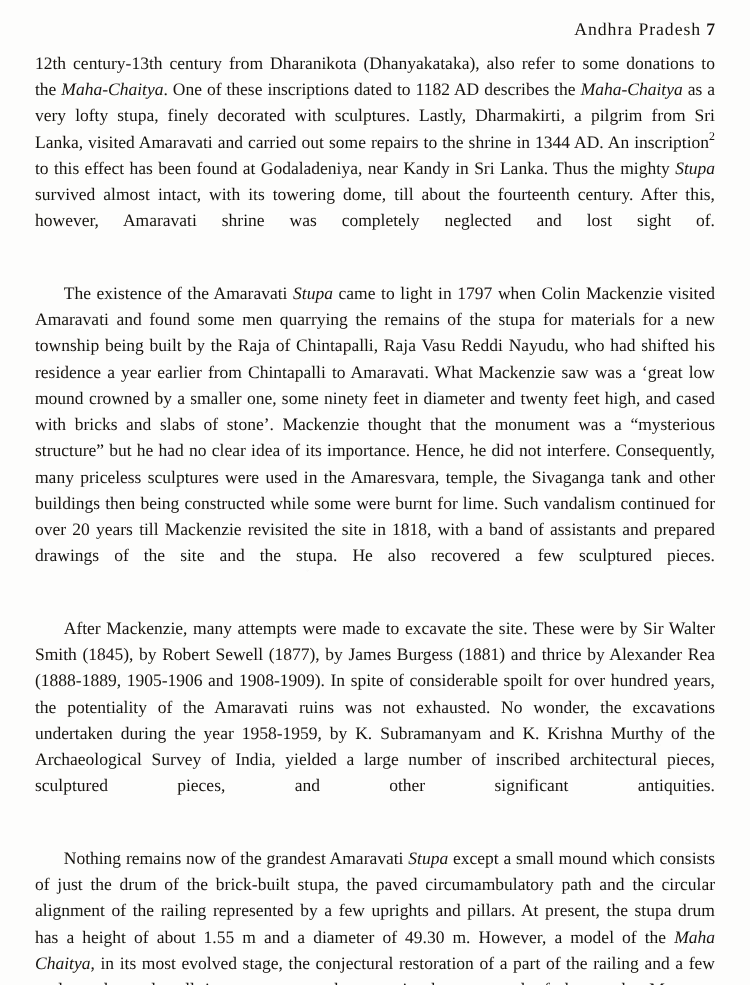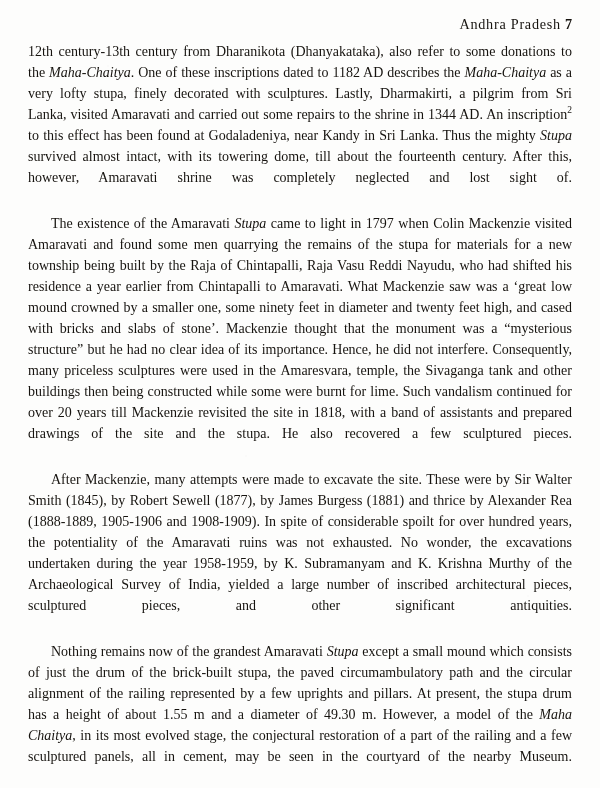--- a/index.html
+++ b/index.html
@@ -58,21 +58,21 @@
 
   p.para {
     margin: 0;
     font-size: 14px;
     line-height: 21.0px;
     text-align: justify;
     text-justify: inter-word;
     hyphens: none;
     word-spacing: 0.02em;
   }
-  p.para + p.para { margin-top: 4px; }
+  p.para + p.para { margin-top: 16px; }
   p.indent { text-indent: 23px; }
 
   
   p.para::after {
     content: "";
     display: inline-block;
     width: 100%;
   }
 
   i, .it { font-style: italic; }

